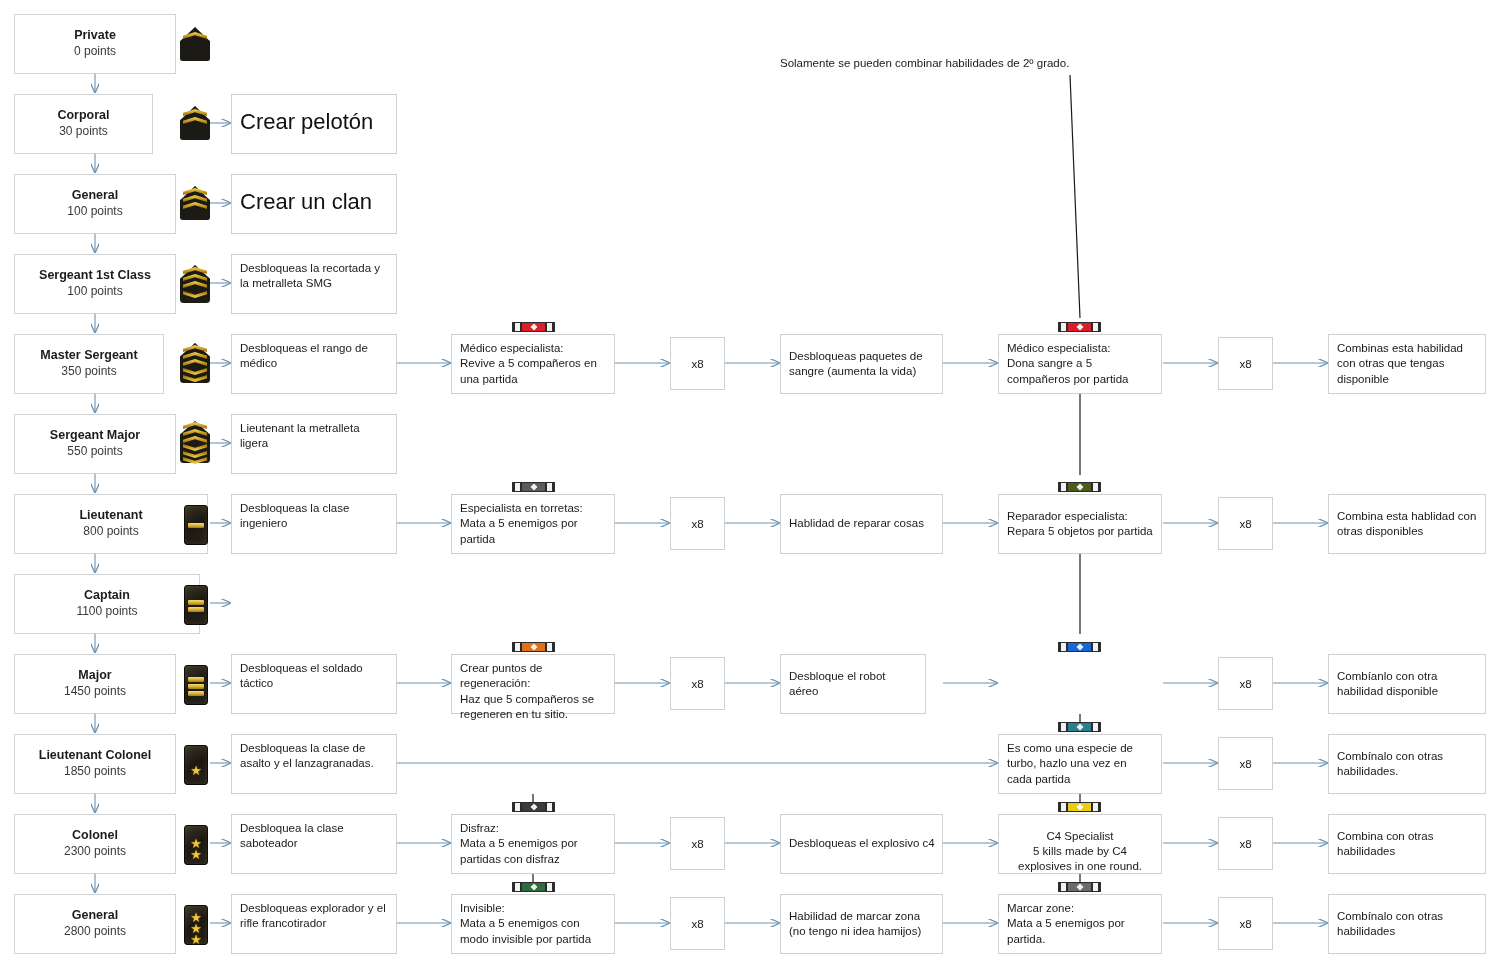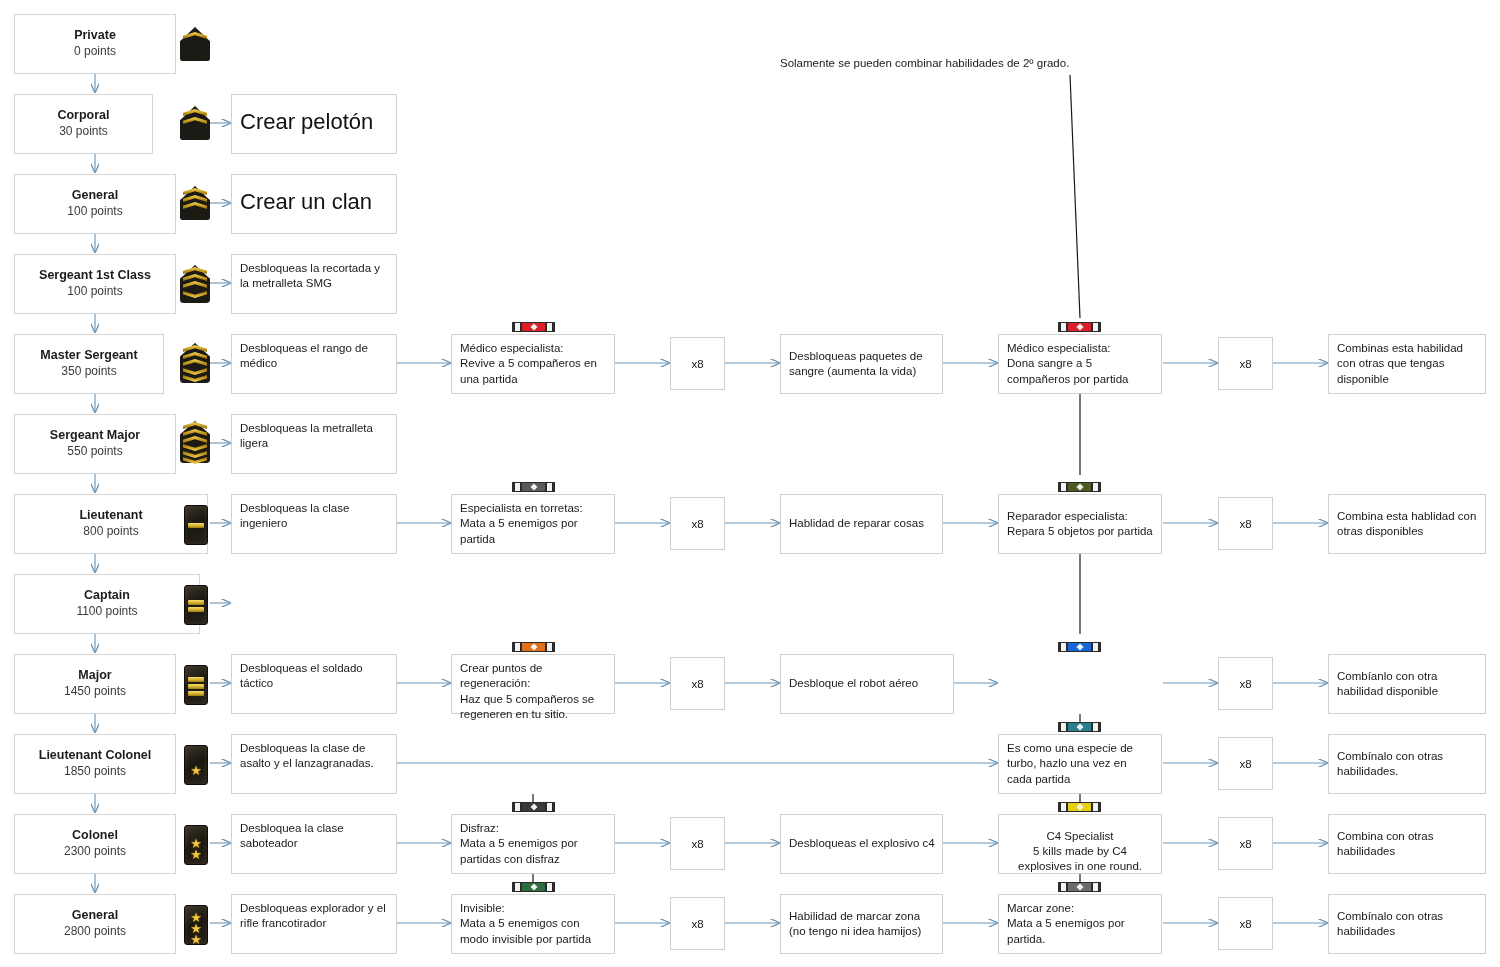--- a/index.html
+++ b/index.html
@@ -275,21 +275,21 @@
         <div class="star" style="top:6px">★</div>
         <div class="star" style="top:17px">★</div>
         <div class="star" style="top:28px">★</div>
       </div>
   </div>
 
   <div class="box descbox big" style="left:231px;top:174px;width:166px;height:60px">Crear un clan</div>
   <div class="box descbox big" style="left:231px;top:94px;width:166px;height:60px">Crear pelotón</div>
   <div class="box descbox" style="left:231px;top:254px;width:166px;height:60px">Desbloqueas la recortada y la metralleta SMG</div>
   <div class="box descbox" style="left:231px;top:334px;width:166px;height:60px">Desbloqueas el rango de médico</div>
-  <div class="box descbox" style="left:231px;top:414px;width:166px;height:60px">Desbloqueas la metralleta ligera</div>
+  <div class="box descbox" style="left:231px;top:414px;width:166px;height:60px">Lieutenant la metralleta ligera</div>
   <div class="box descbox" style="left:231px;top:494px;width:166px;height:60px">Desbloqueas la clase ingeniero</div>
   <div class="box descbox" style="left:231px;top:654px;width:166px;height:60px">Desbloqueas el soldado táctico</div>
   <div class="box descbox" style="left:231px;top:734px;width:166px;height:60px">Desbloqueas la clase de asalto y el lanzagranadas.</div>
   <div class="box descbox" style="left:231px;top:814px;width:166px;height:60px">Desbloquea la clase saboteador</div>
   <div class="box descbox" style="left:231px;top:894px;width:166px;height:60px">Desbloqueas explorador y el rifle francotirador</div>
 
   <div class="ribbon" style="left:512px;top:322px">
     <div class="sideL"></div>
       <div class="core" style="background:#d81f2a"></div>
       <div class="sideR"></div>
@@ -323,21 +323,21 @@
   <div class="box xbox" style="left:1218px;top:497px;width:55px;height:53px">x8</div>
   <div class="box descbox center" style="left:1328px;top:494px;width:158px;height:60px">Combina esta hablidad con otras disponibles</div>
 
   <div class="ribbon" style="left:512px;top:642px">
     <div class="sideL"></div>
       <div class="core" style="background:#e0701a"></div>
       <div class="sideR"></div>
     </div>
   <div class="box descbox" style="left:451px;top:654px;width:164px;height:60px">Crear puntos de regeneración:<br>Haz que 5 compañeros se regeneren en tu sitio.</div>
   <div class="box xbox" style="left:670px;top:657px;width:55px;height:53px">x8</div>
-  <div class="box descbox center" style="left:780px;top:654px;width:174px;height:60px">Desbloque el robot aéreo</div>
+  <div class="box descbox center" style="left:780px;top:654px;width:146px;height:60px">Desbloque el robot aéreo</div>
   <div class="ribbon" style="left:1058px;top:642px">
     <div class="sideL"></div>
       <div class="core" style="background:#1668d8"></div>
       <div class="sideR"></div>
     </div>
   <div class="box xbox" style="left:1218px;top:657px;width:55px;height:53px">x8</div>
   <div class="box descbox center" style="left:1328px;top:654px;width:158px;height:60px">Combíanlo con otra habilidad disponible</div>
 
   <div class="ribbon" style="left:1058px;top:722px">
     <div class="sideL"></div>

